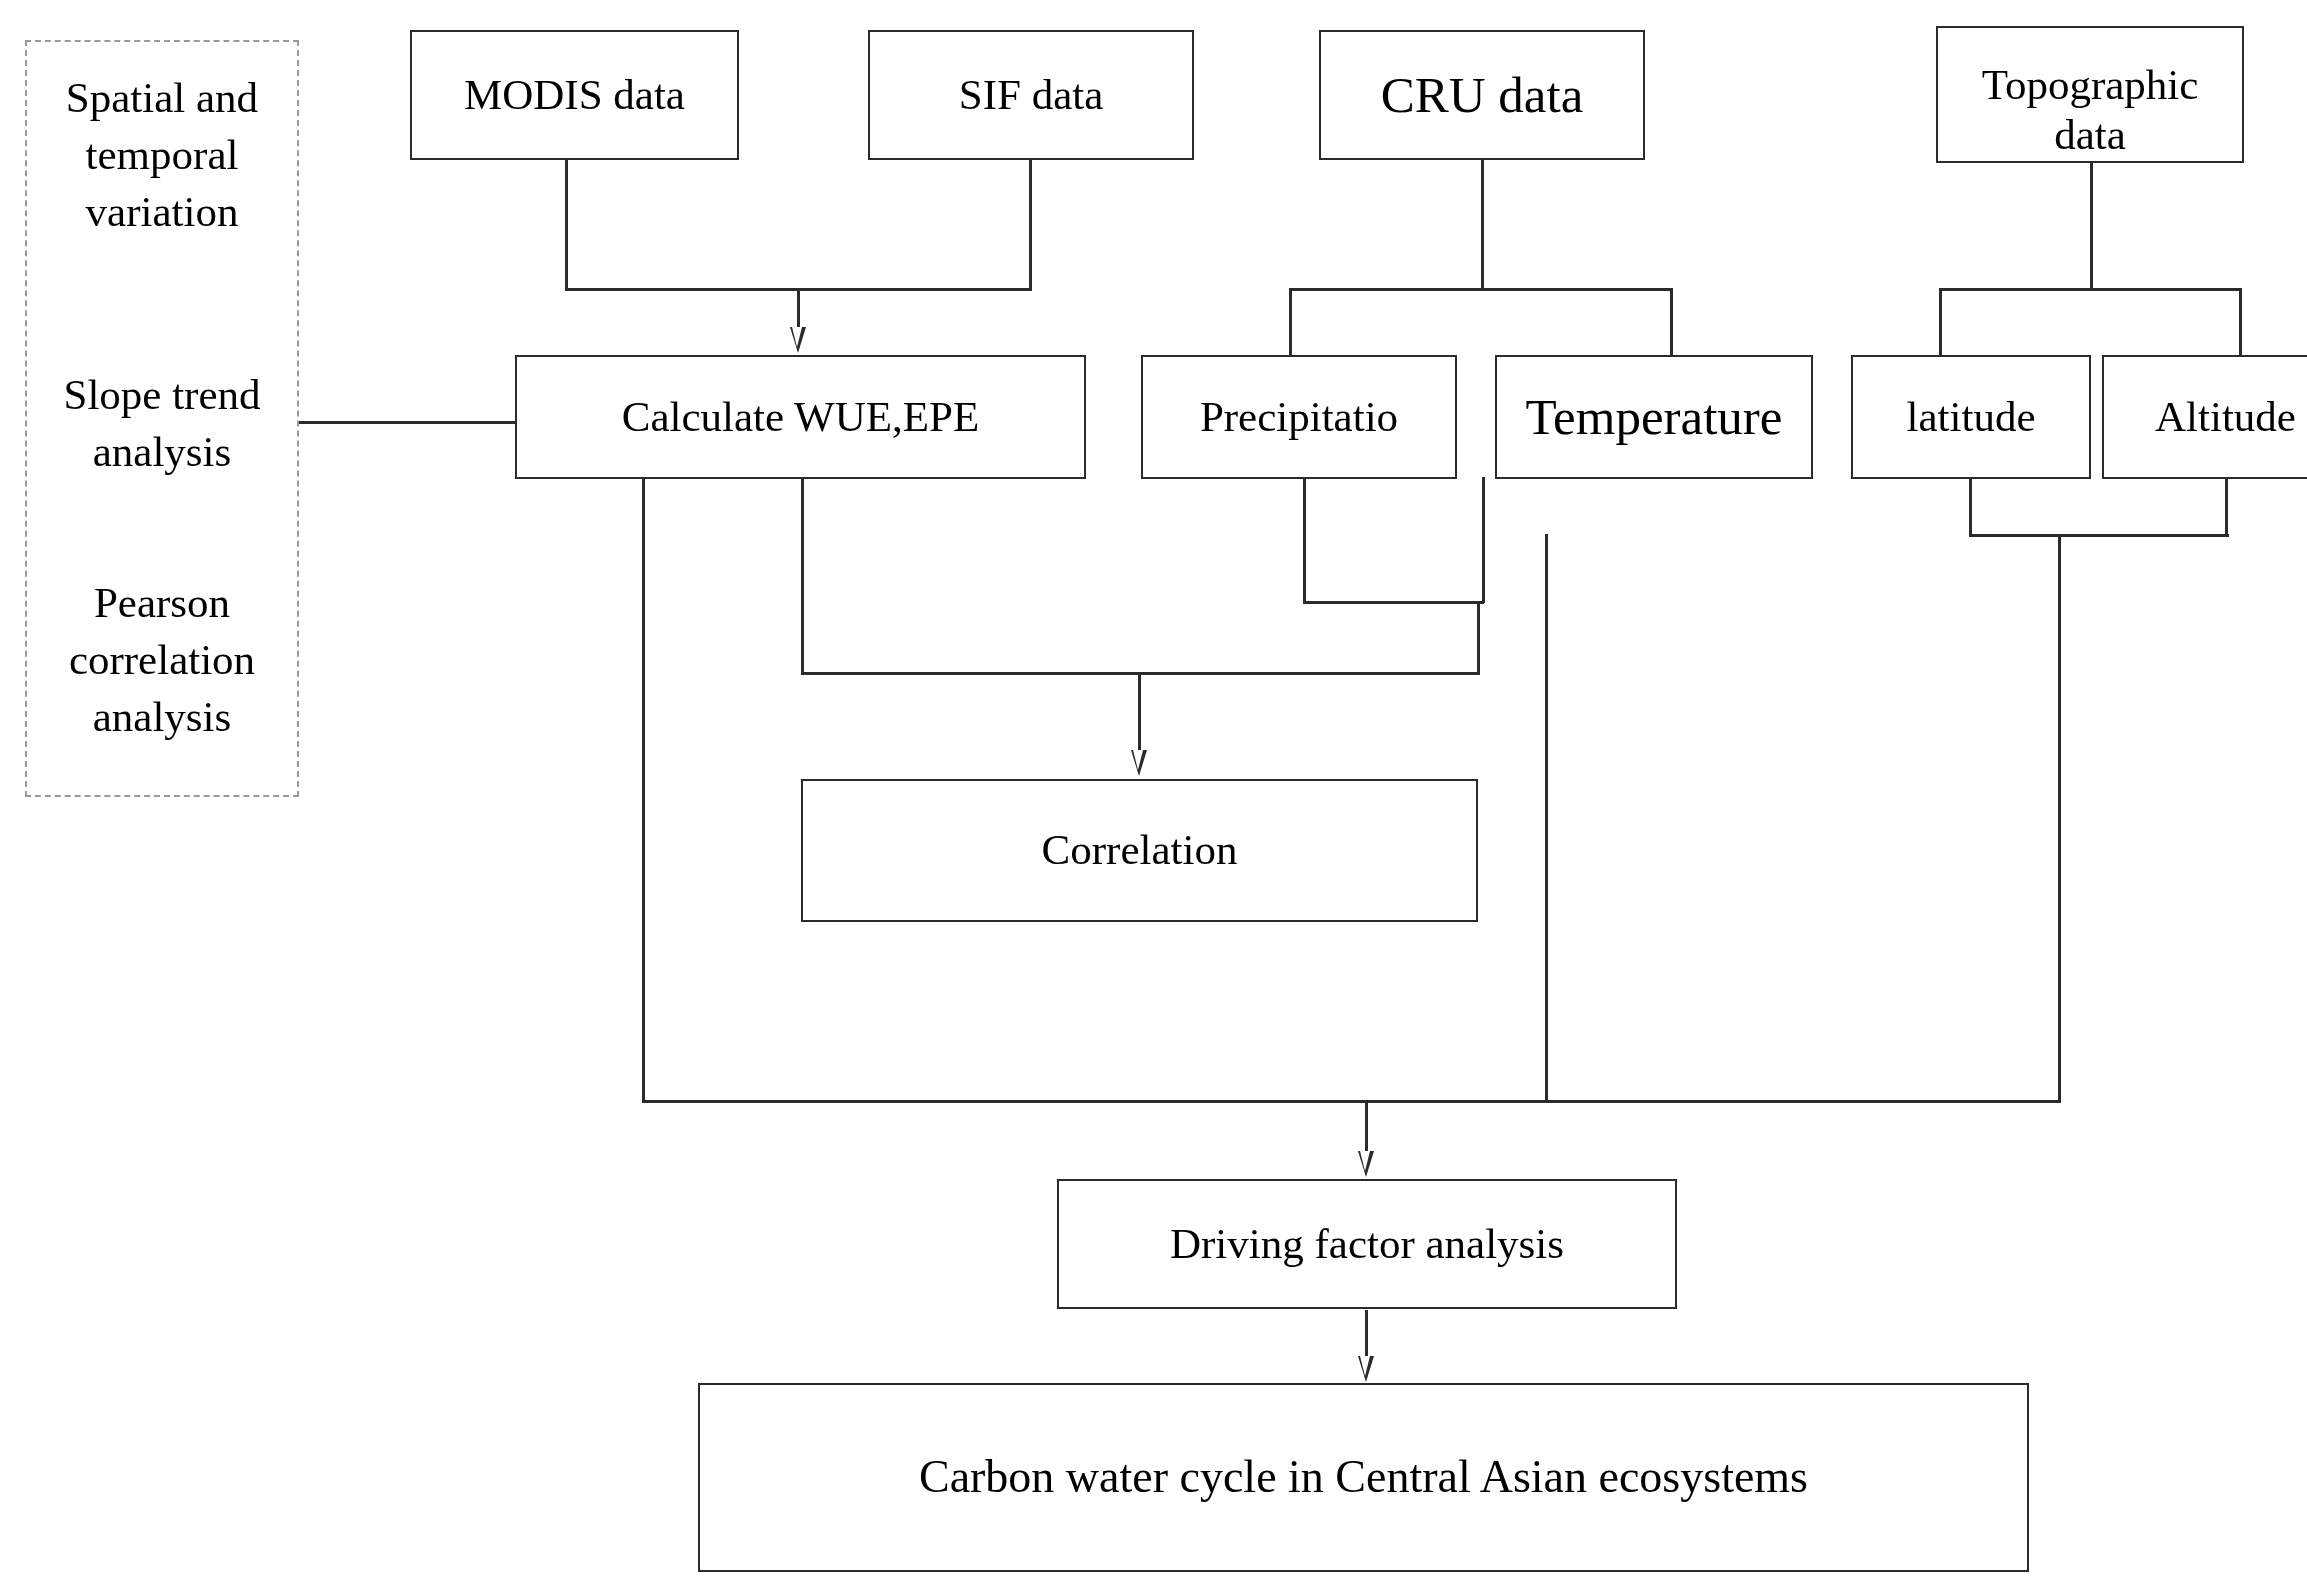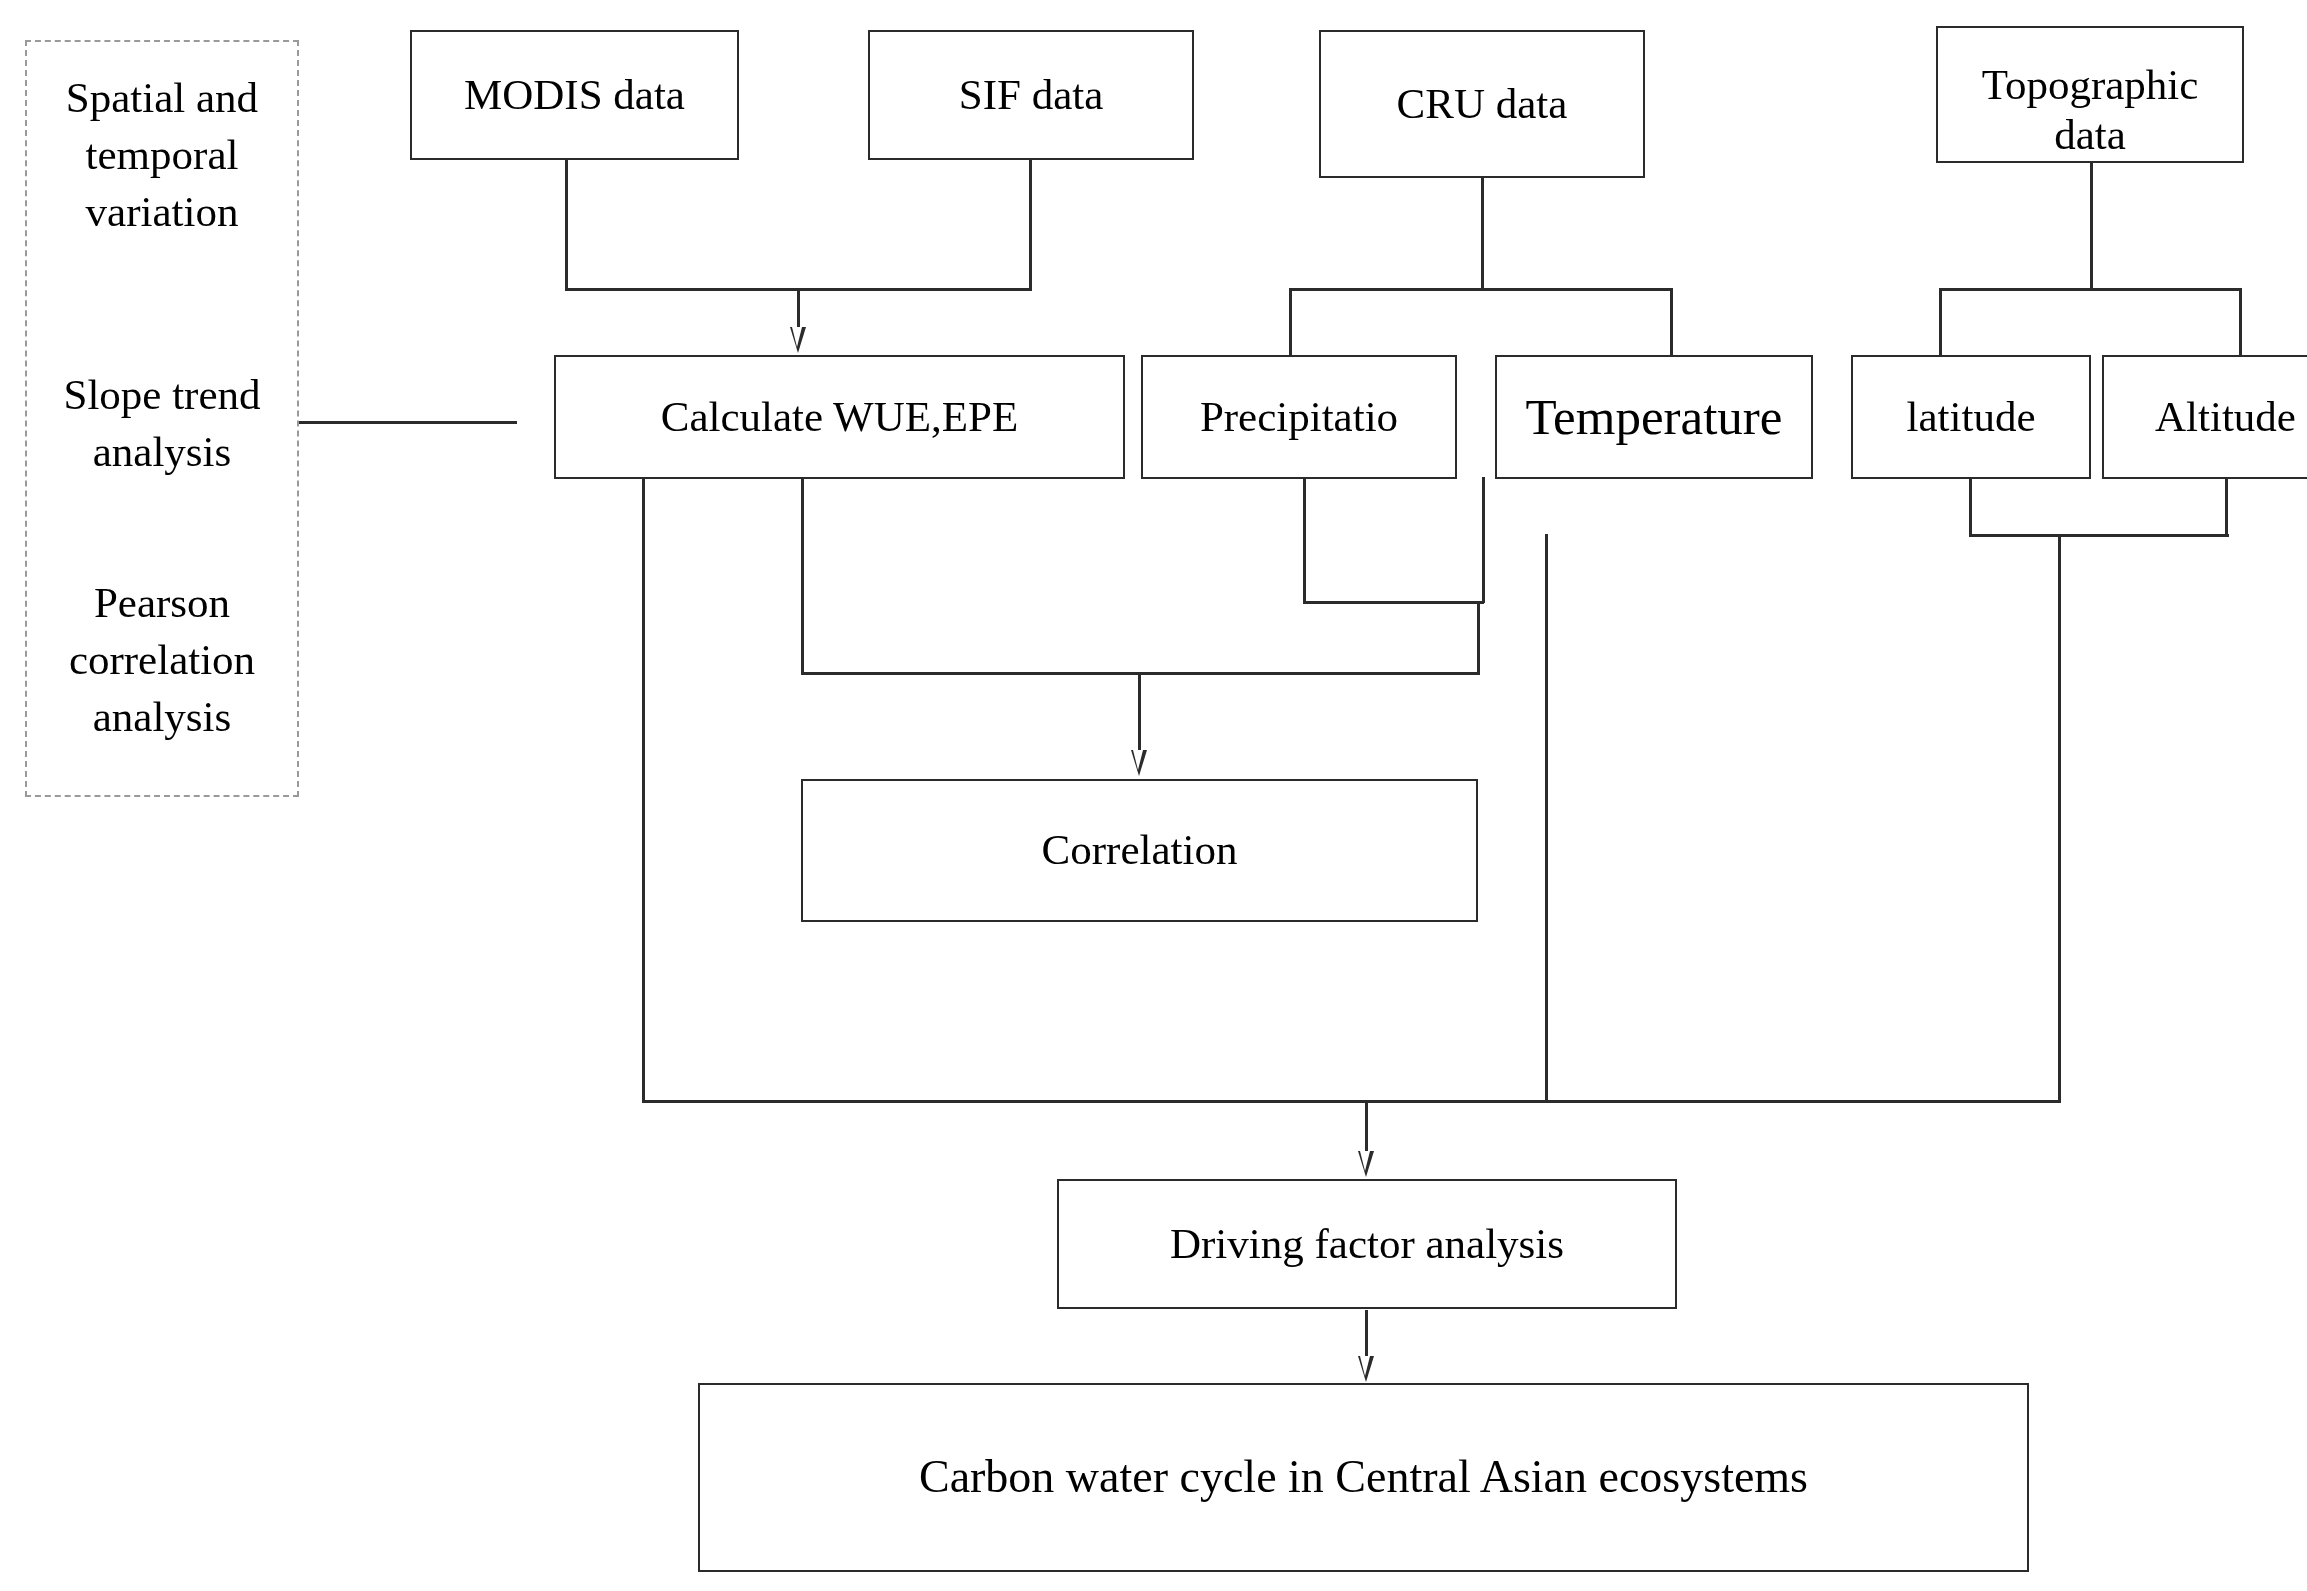--- a/index.html
+++ b/index.html
@@ -113,30 +113,30 @@
 analysis</div>
 
   <div class="node" style="left:410px; top:30px; width:329px; height:130px; font-size:43px;justify-content:center;">
     <span class="label">MODIS data</span>
   </div>
 
   <div class="node" style="left:868px; top:30px; width:326px; height:130px; font-size:43px;">
     <span class="label">SIF data</span>
   </div>
 
-  <div class="node" style="left:1319px; top:30px; width:326px; height:148px; font-size:43px;">
+  <div class="node" style="left:1319px; top:30px; width:326px; height:130px; font-size:51px;">
     <span class="label">CRU data</span>
   </div>
 
   <div class="node" style="left:1936px; top:26px; width:308px; height:137px; font-size:43px;align-items:flex-end;">
     <span class="label">Topographic
 data</span>
   </div>
 
-  <div class="node" style="left:515px; top:355px; width:571px; height:124px; font-size:43px;margin-left:39px;">
+  <div class="node" style="left:515px; top:355px; width:571px; height:124px; font-size:43px;">
     <span class="label">Calculate WUE,EPE</span>
   </div>
 
   <div class="node" style="left:1141px; top:355px; width:316px; height:124px; font-size:43px;">
     <span class="label">Precipitatio</span>
   </div>
 
   <div class="node" style="left:1495px; top:355px; width:318px; height:124px; font-size:51px;">
     <span class="label">Temperature</span>
   </div>

